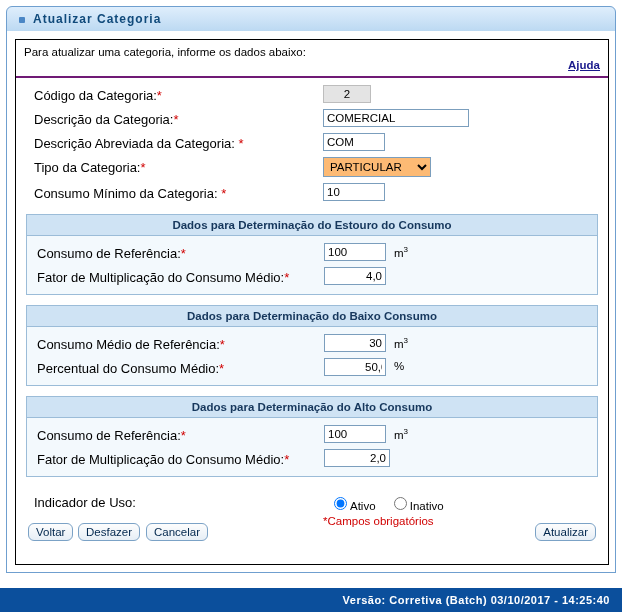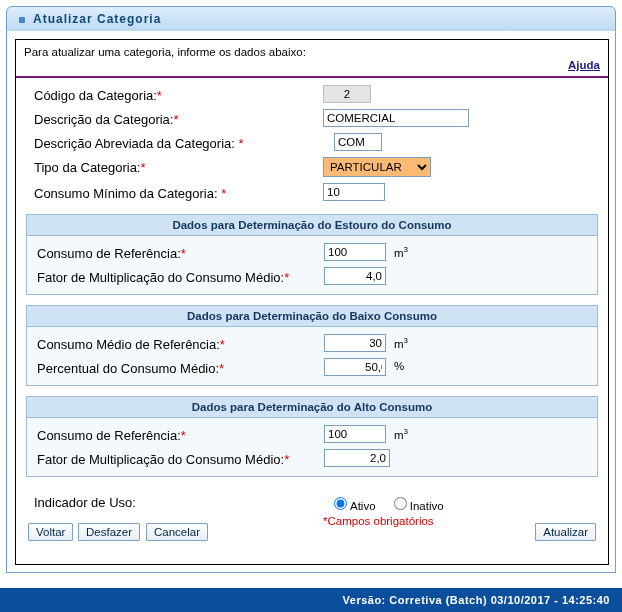--- a/index.html
+++ b/index.html
@@ -209,21 +209,21 @@
     right: 0;
     bottom: 6px;
     height: 24px;
   }
   .btn {
     position: absolute;
     font-family: "Liberation Sans", sans-serif;
     font-size: 11.5px;
     background: linear-gradient(#fdfdfd, #e6eef6);
     border: 1px solid #7ba2c6;
-    border-radius: 1px;
+    border-radius: 6px;
     padding: 2px 7px;
     color: #00264d;
     cursor: pointer;
     top: 0;
   }
   .statusbar {
     position: absolute;
     left: 0;
     bottom: 0;
     width: 622px;
@@ -269,21 +269,21 @@
         <div class="row">
           <span class="label"><span>Descrição da Categoria:</span><span class="req">*</span></span>
           <span class="ctl">
             <input class="txt" type="text" style="width: 146px;" value="COMERCIAL">
           </span>
         </div>
 
         <div class="row">
           <span class="label"><span>Descrição Abreviada da Categoria: </span><span class="req">*</span></span>
           <span class="ctl">
-            <input class="txt" type="text" style="width: 48px; margin-left: 11px;" value="COM">
+            <input class="txt" type="text" style="width: 62px;" value="COM">
           </span>
         </div>
 
         <div class="row" style="height:24px">
           <span class="label"><span>Tipo da Categoria:</span><span class="req">*</span></span>
           <span class="ctl">
             <select class="sel" style="width:108px">
               <option>PARTICULAR</option>
             </select>
           </span>

